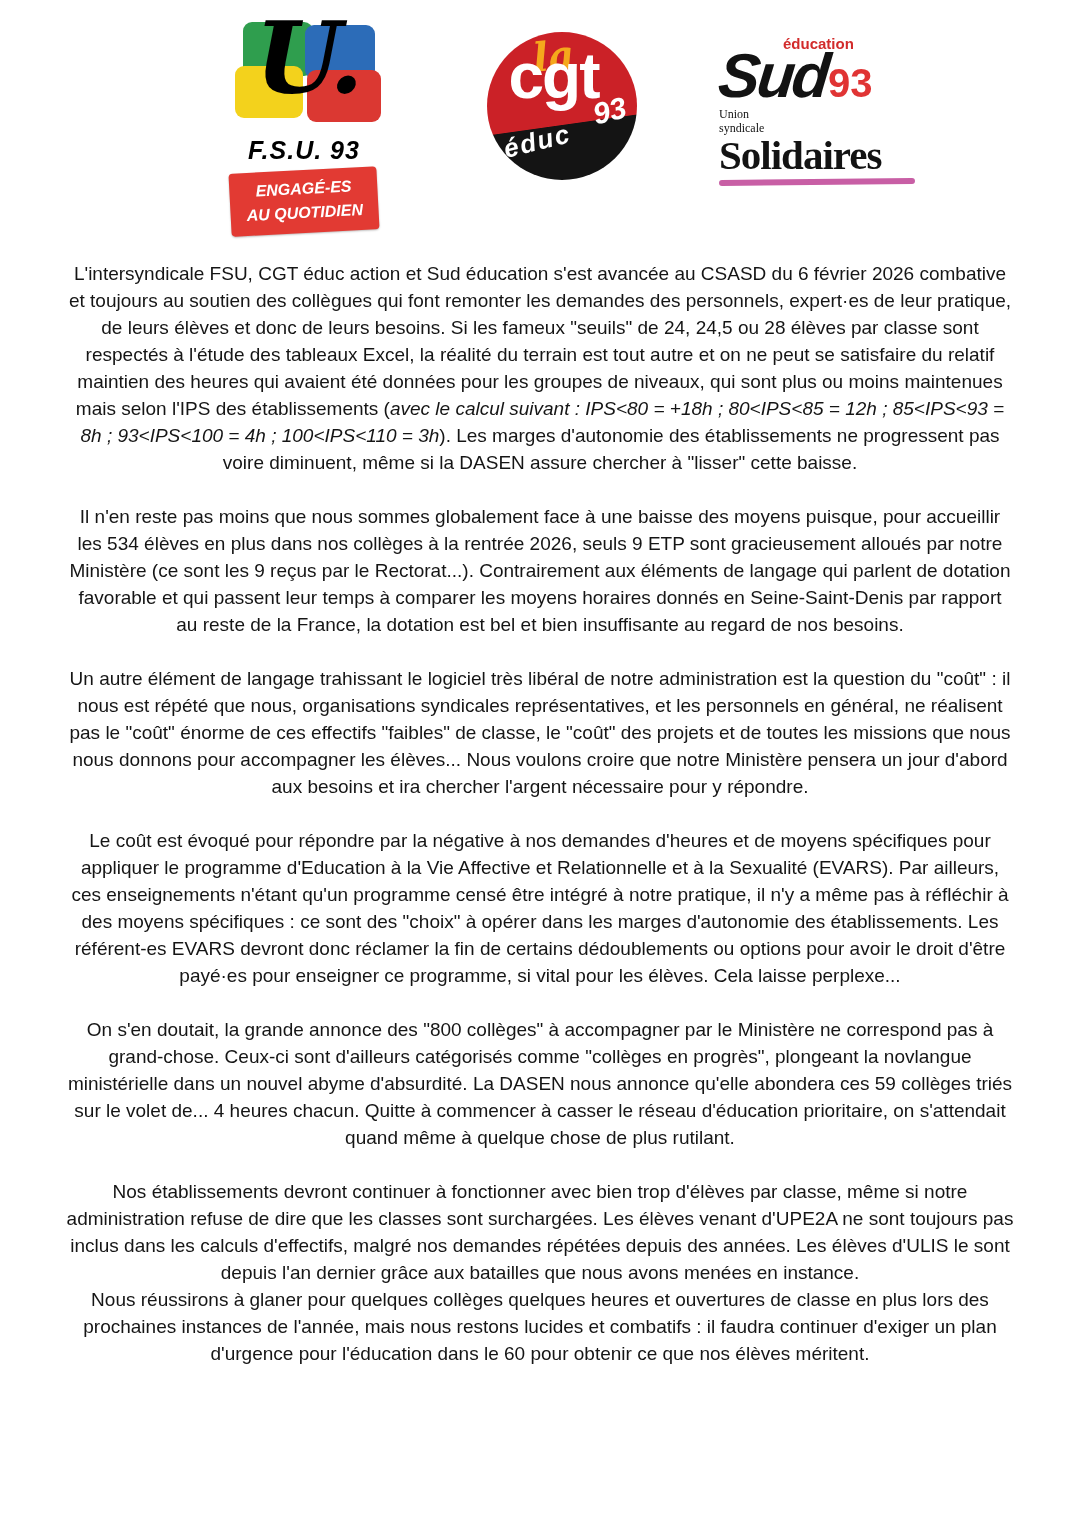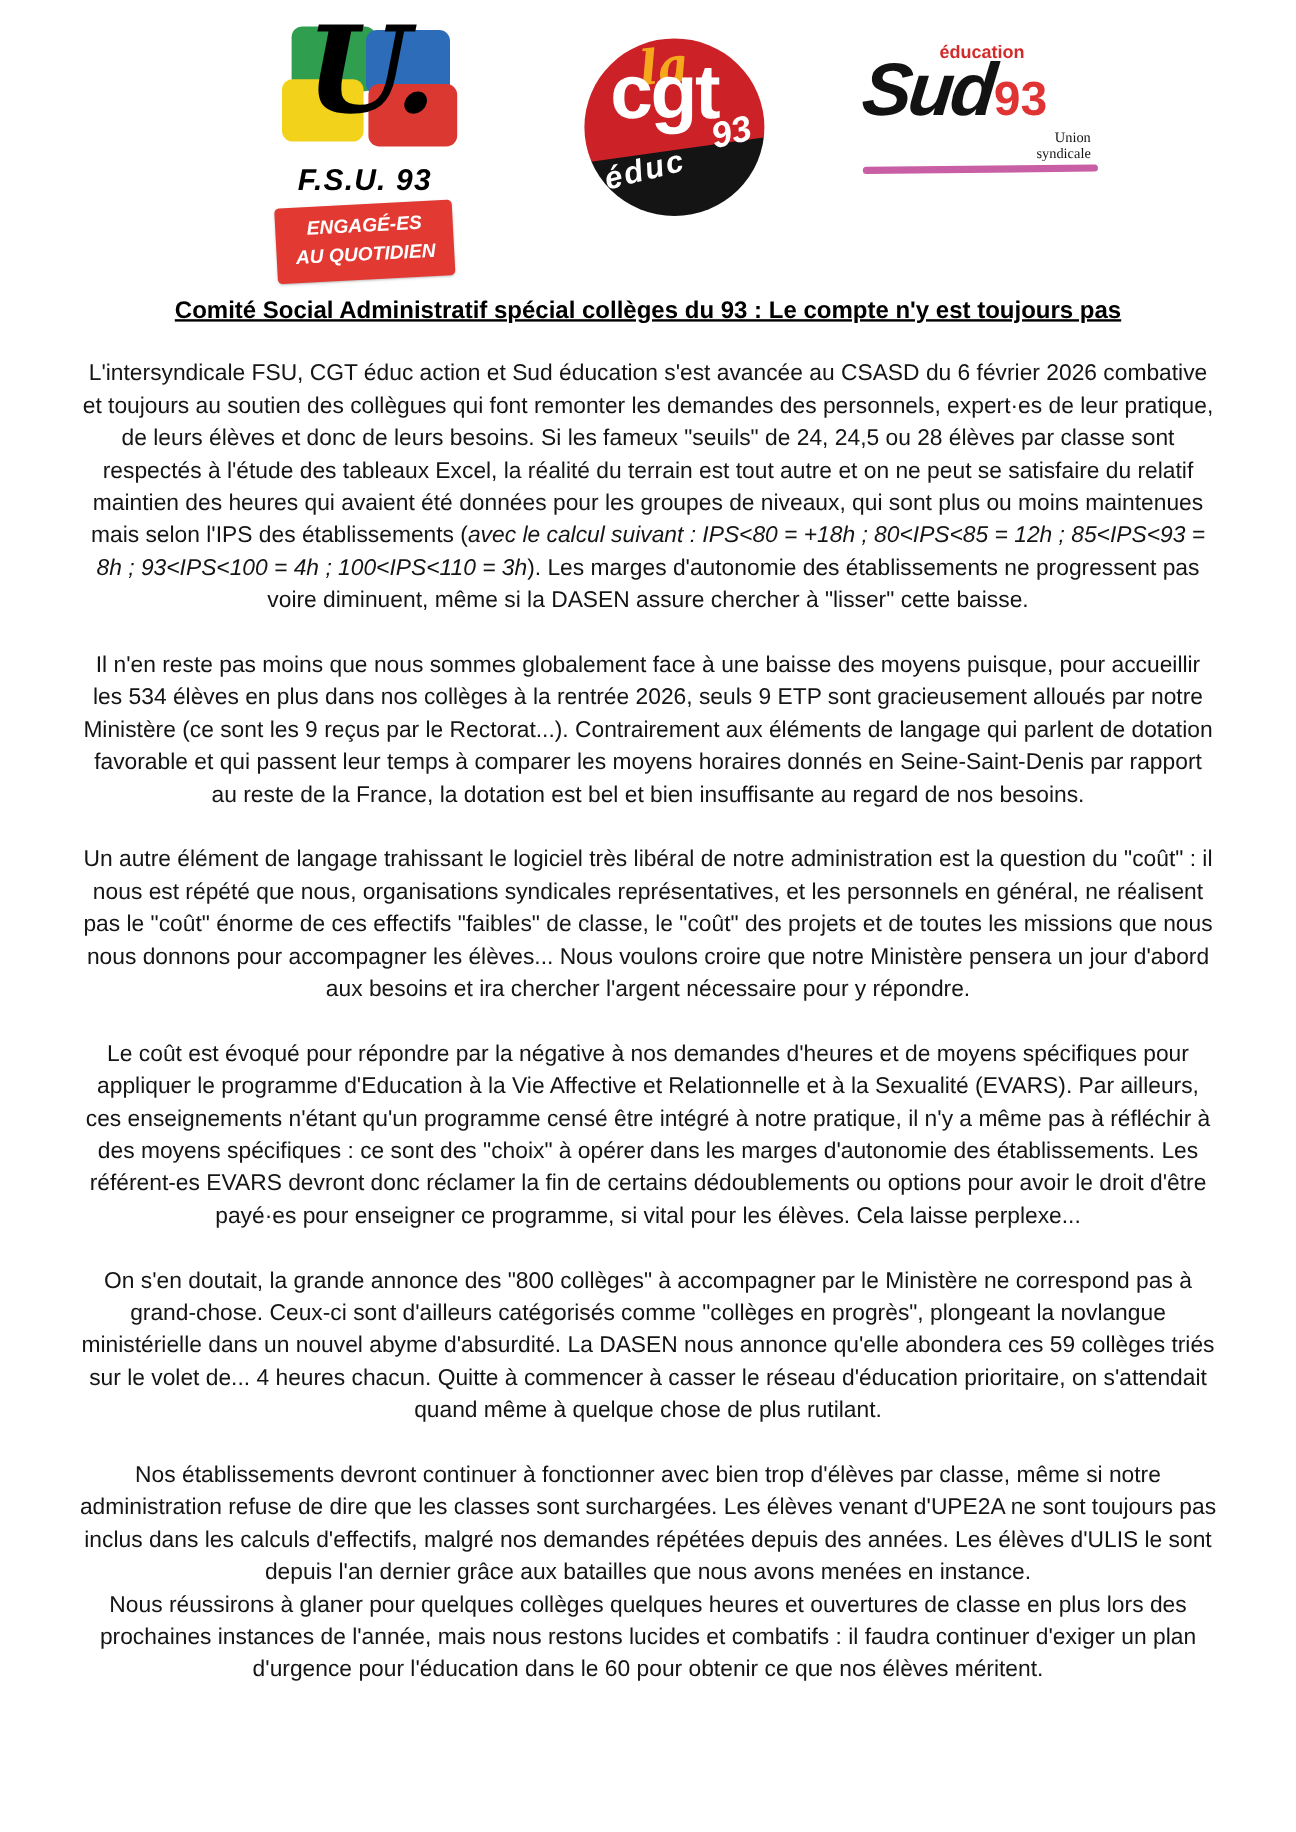--- a/index.html
+++ b/index.html
@@ -74,21 +74,21 @@
   .logo-sud { width: 196px; padding-top: 14px; margin-left: 26px; }
   .sud-top { color: #d22b2b; font-weight: bold; font-size: 15px; margin-left: 64px; line-height: 1; }
   .sud-main-row { display: flex; align-items: flex-start; margin-top: -4px; }
   .sud-word {
     font-size: 62px; font-weight: bold; font-style: italic;
     line-height: 0.95; letter-spacing: -3px; transform: skewX(-6deg); color: #131313;
   }
   .sud-93 { color: #e03434; font-size: 40px; font-weight: bold; margin-top: 16px; margin-left: 1px; line-height: 1; }
   .sud-union {
     font-family: "Liberation Serif", serif; font-size: 12px; line-height: 1.15;
-    text-align: right; padding-right: 6px; margin-top: 2px; color: #131313;
+    padding-right: 6px; margin-top: 2px; color: #131313;
   }
   .sud-solidaires {
     font-family: "Liberation Serif", serif; font-weight: bold; font-size: 41px;
     letter-spacing: -1px; line-height: 1; margin-top: 0; color: #131313;
   }
   .sud-underline { height: 6px; background: #c85fa5; border-radius: 3px; margin-top: 3px; transform: rotate(-0.6deg); }
 
   
   .content { width: 948px; margin: 0 auto; text-align: center; font-size: 19px; line-height: 27px; }
   .doc-title {
@@ -133,28 +133,28 @@
     <div class="logo-sud">
       <div class="sud-top">éducation</div>
       <div class="sud-main-row">
         <span class="sud-word">Sud</span>
         <span class="sud-93">93</span>
       </div>
       <div class="sud-union">
         <span>Union</span><br>
         <span>syndicale</span>
       </div>
+      <div class="sud-solidaires">Solidaires</div>
       <div class="sud-underline"></div>
     </div>
 
   </header>
 
   <main class="content">
 
-    <h1 class="doc-title">Comité Social Administratif spécial collèges du 93 : Le compte n'y est toujours pas</h1>
 
     <p><span>L'intersyndicale FSU, CGT éduc action et Sud éducation s'est avancée au CSASD du 6 février 2026 combative et toujours au soutien des collègues qui font remonter les demandes des personnels, expert·es de leur pratique, de leurs élèves et donc de leurs besoins. Si les fameux "seuils" de 24, 24,5 ou 28 élèves par classe sont respectés à l'étude des tableaux Excel, la réalité du terrain est tout autre et on ne peut se satisfaire du relatif maintien des heures qui avaient été données pour les groupes de niveaux, qui sont plus ou moins maintenues mais selon l'IPS des établissements (</span><span class="italic">avec le calcul suivant : IPS&lt;80 = +18h ; 80&lt;IPS&lt;85 = 12h ; 85&lt;IPS&lt;93 = 8h ; 93&lt;IPS&lt;100 = 4h ; 100&lt;IPS&lt;110 = 3h</span><span>). Les marges d'autonomie des établissements ne progressent pas voire diminuent, même si la DASEN assure chercher à "lisser" cette baisse.</span></p>
 
     <p>Il n'en reste pas moins que nous sommes globalement face à une baisse des moyens puisque, pour accueillir les 534 élèves en plus dans nos collèges à la rentrée 2026, seuls 9 ETP sont gracieusement alloués par notre Ministère (ce sont les 9 reçus par le Rectorat...). Contrairement aux éléments de langage qui parlent de dotation favorable et qui passent leur temps à comparer les moyens horaires donnés en Seine-Saint-Denis par rapport au reste de la France, la dotation est bel et bien insuffisante au regard de nos besoins.</p>
 
     <p>Un autre élément de langage trahissant le logiciel très libéral de notre administration est la question du "coût" : il nous est répété que nous, organisations syndicales représentatives, et les personnels en général, ne réalisent pas le "coût" énorme de ces effectifs "faibles" de classe, le "coût" des projets et de toutes les missions que nous nous donnons pour accompagner les élèves... Nous voulons croire que notre Ministère pensera un jour d'abord aux besoins et ira chercher l'argent nécessaire pour y répondre.</p>
 
     <p>Le coût est évoqué pour répondre par la négative à nos demandes d'heures et de moyens spécifiques pour appliquer le programme d'Education à la Vie Affective et Relationnelle et à la Sexualité (EVARS). Par ailleurs, ces enseignements n'étant qu'un programme censé être intégré à notre pratique, il n'y a même pas à réfléchir à des moyens spécifiques : ce sont des "choix" à opérer dans les marges d'autonomie des établissements. Les référent-es EVARS devront donc réclamer la fin de certains dédoublements ou options pour avoir le droit d'être payé·es pour enseigner ce programme, si vital pour les élèves. Cela laisse perplexe...</p>
 
     <p>On s'en doutait, la grande annonce des "800 collèges" à accompagner par le Ministère ne correspond pas à grand-chose. Ceux-ci sont d'ailleurs catégorisés comme "collèges en progrès", plongeant la novlangue ministérielle dans un nouvel abyme d'absurdité. La DASEN nous annonce qu'elle abondera ces 59 collèges triés sur le volet de... 4 heures chacun. Quitte à commencer à casser le réseau d'éducation prioritaire, on s'attendait quand même à quelque chose de plus rutilant.</p>

